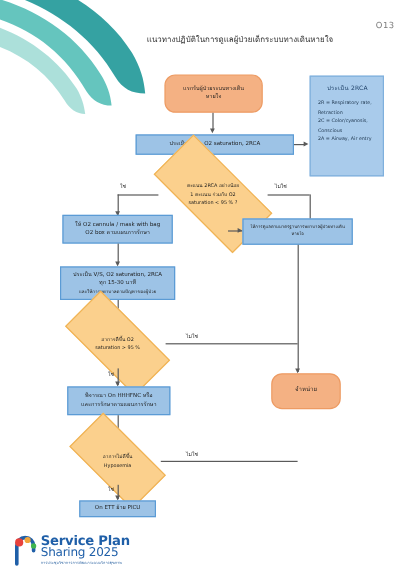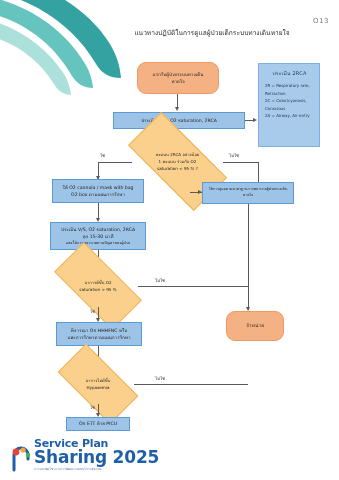--- a/index.html
+++ b/index.html
@@ -14,21 +14,21 @@
   
   .swoosh{position:absolute;pointer-events:none;}
   .swoosh svg{display:block;}
 
   .page-num{
     position:absolute;right:10px;top:17px;
     font-size:7px;color:#7a7a7a;letter-spacing:.5px;
   }
 
   .title{
-    position:absolute;left:112px;top:28px;width:200px;
+    position:absolute;left:100px;top:28px;width:200px;
     font-size:6.6px;line-height:1.65;color:#2b2b2b;text-align:center;
   }
   .title div{white-space:nowrap;}
 
   
   .node{position:absolute;box-sizing:border-box;display:flex;align-items:center;justify-content:center;text-align:center;}
   .node .txt{font-size:4.6px;line-height:1.55;color:#1d1d1d;padding:1px 3px;}
 
   .box-blue{
     background:#9dc3e6;border:0.7px solid #5b9bd5;
@@ -62,21 +62,21 @@
   .arrow-right{border-top:2.6px solid transparent;border-bottom:2.6px solid transparent;border-left:4px solid #5a5a5a;}
 
   .edge-label{position:absolute;font-size:4.3px;color:#1d1d1d;}
 
   
   .footer{position:absolute;left:0;bottom:0;width:339px;height:46px;background:#ffffff;}
   .footer-logo{position:absolute;left:10px;bottom:8px;display:flex;align-items:flex-end;gap:2px;}
   .logo-mark{width:22px;height:26px;position:relative;}
   .logo-text{line-height:1;}
   .logo-l1{font-size:11px;font-weight:bold;color:#1f5fa8;letter-spacing:-.2px;}
-  .logo-l2{font-size:17px;font-weight:bold;color:#1f5fa8;letter-spacing:-.2px;}
+  .logo-l2{font-size:10px;font-weight:normal;color:#1f5fa8;letter-spacing:-.2px;}
   .logo-sub{font-size:3.2px;color:#3b6ea8;margin-top:1.5px;max-width:150px;line-height:1.5;}
 </style>
 </head>
 <body>
 
 <div id="page">
 
   <div class="swoosh" style="left:-40px;top:-30px;">
     <svg width="190" height="130" viewBox="0 0 190 130">
       <path d="M0,0 C60,2 120,26 150,74 C157,86 160,96 161,108 C150,108 142,104 136,94 C108,46 56,20 0,16 Z" fill="#2a9d9d" opacity="0.95"></path>

